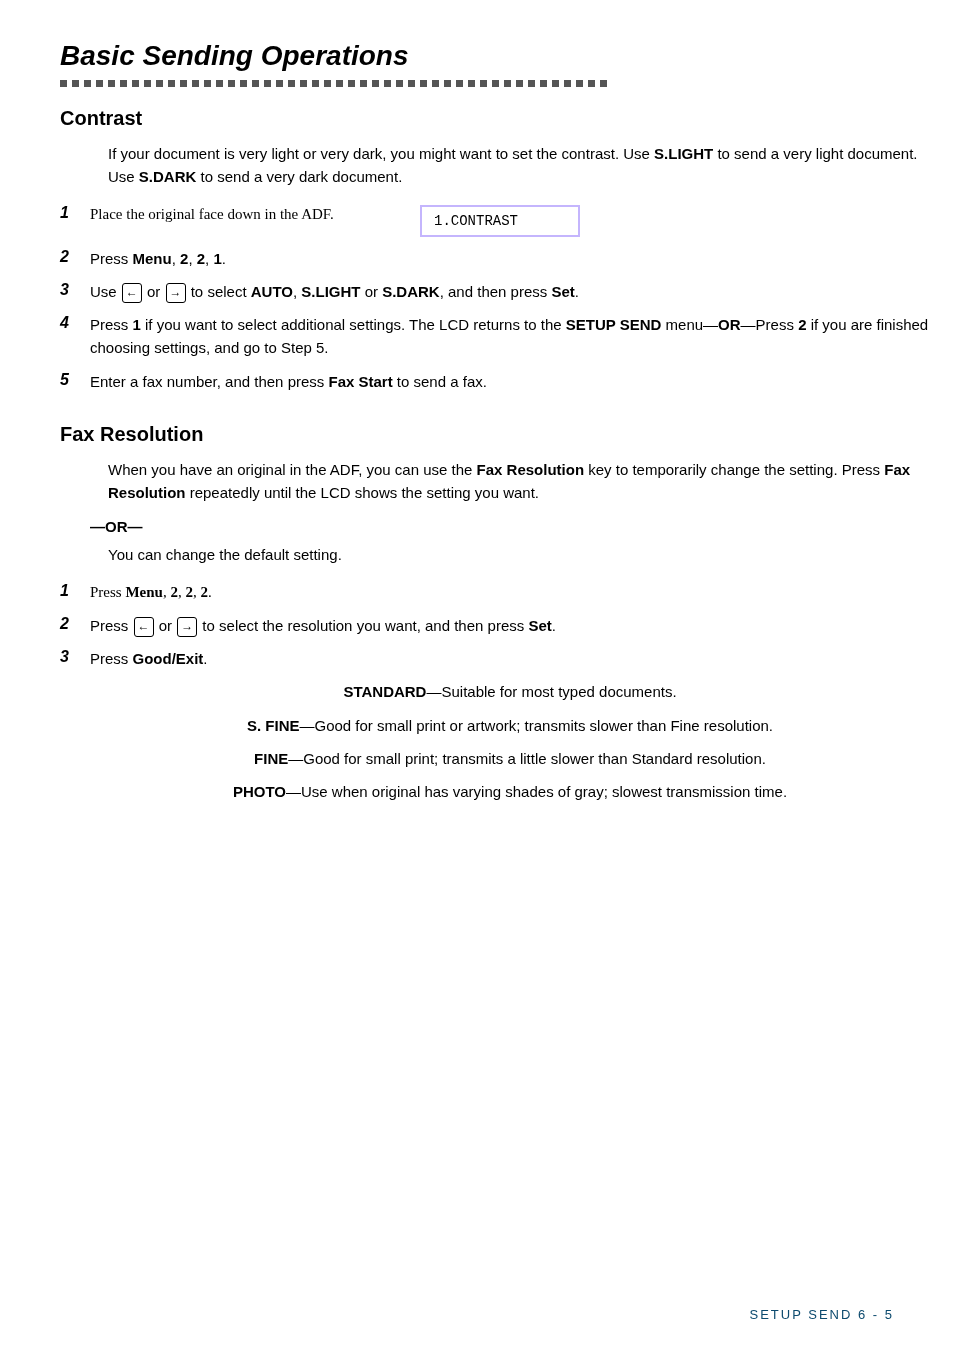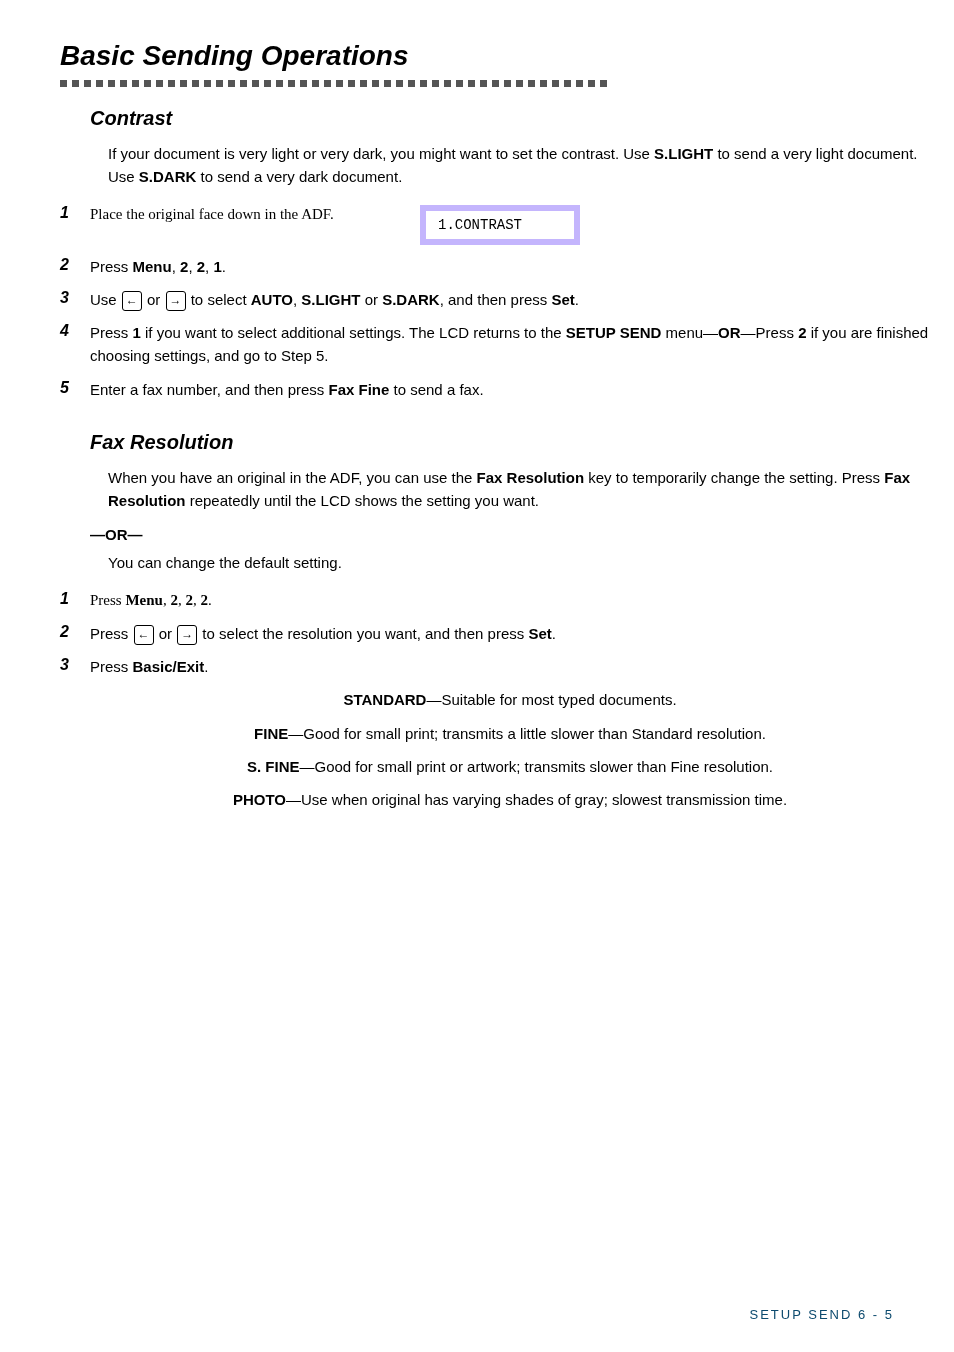--- a/index.html
+++ b/index.html
@@ -46,22 +46,20 @@
     }
 
     .section {
       margin-bottom: 30px;
     }
 
     .section-title {
       font-size: 20px;
       font-weight: bold;
       margin-bottom: 12px;
-      margin-left: 30px;
-      font-style: italic;
     }
 
     .section-intro {
       margin-left: 48px;
       margin-bottom: 14px;
       line-height: 1.55;
     }
 
     .step-row {
       display: flex;
@@ -84,21 +82,21 @@
       line-height: 1.55;
     }
 
     .step-text {
       flex: 1;
       line-height: 1.55;
       font-family: Liberation Serif, serif;
     }
 
     .lcd-display {
-      border: 6px solid #c4b5fd;
+      border: 2px solid #c4b5fd;
       padding: 6px 12px;
       font-family: 'Courier New', Courier, monospace;
       font-size: 14px;
       white-space: nowrap;
       background: #fff;
       min-width: 160px;
       margin-top: 2px;
     }
 
     .arrow-key {
@@ -246,21 +244,21 @@
     <div class="step-row">
       <span class="step-number"><em>4</em></span>
       <span class="step-content">
         Press <strong>1</strong> if you want to select additional settings. The LCD returns to the <strong>SETUP SEND</strong> menu—<strong>OR</strong>—Press <strong>2</strong> if you are finished choosing settings, and go to Step 5.
       </span>
     </div>
 
     <div class="step-row">
       <span class="step-number"><em>5</em></span>
       <span class="step-content">
-        Enter a fax number, and then press <strong>Fax Fine</strong> to send a fax.
+        Enter a fax number, and then press <strong>Fax Start</strong> to send a fax.
       </span>
     </div>
   </div>
 
   <div class="section">
     <h2 class="section-title">Fax Resolution</h2>
 
     <p class="section-intro">
       When you have an original in the ADF, you can use the <strong>Fax Resolution</strong> key to temporarily change the setting. Press <strong>Fax Resolution</strong> repeatedly until the LCD shows the setting you want.
     </p>
@@ -283,32 +281,32 @@
     <div class="step-row">
       <span class="step-number"><em>2</em></span>
       <span class="step-content">
         Press <span class="arrow-key">←</span> or <span class="arrow-key">→</span> to select the resolution you want, and then press <strong>Set</strong>.
       </span>
     </div>
 
     <div class="step-row">
       <span class="step-number"><em>3</em></span>
       <span class="step-content">
-        Press <strong>Basic/Exit</strong>.
+        Press <strong>Good/Exit</strong>.
       </span>
     </div>
 
     <div class="description-item">
       <strong>STANDARD</strong>—Suitable for most typed documents.
     </div>
     <div class="description-item">
+      <strong>S. FINE</strong>—Good for small print or artwork; transmits slower than Fine resolution.
+    </div>
+    <div class="description-item">
       <strong>FINE</strong>—Good for small print; transmits a little slower than Standard resolution.
-    </div>
-    <div class="description-item">
-      <strong>S. FINE</strong>—Good for small print or artwork; transmits slower than Fine resolution.
     </div>
     <div class="description-item">
       <strong>PHOTO</strong>—Use when original has varying shades of gray; slowest transmission time.
     </div>
 
   </div>
 
 </div>
 
 <div class="page-footer">SETUP  SEND    6 - 5</div>

